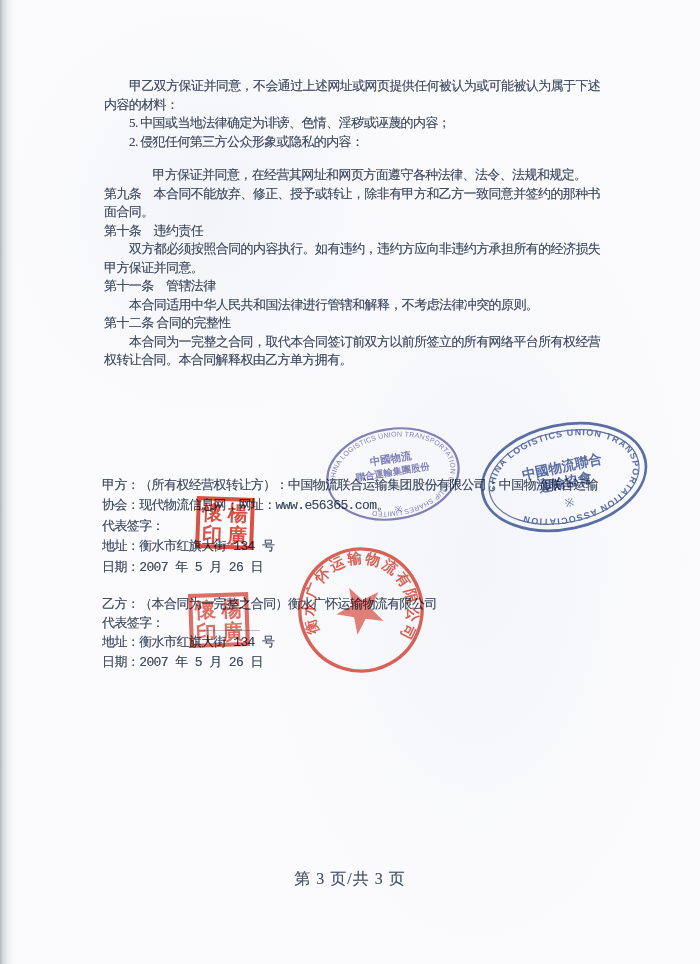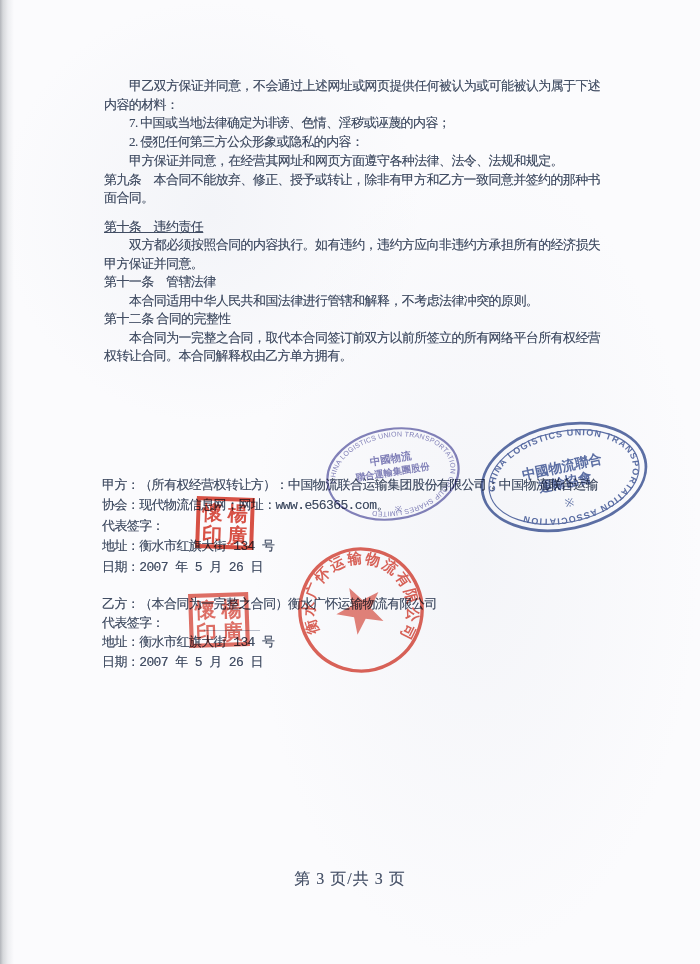--- a/index.html
+++ b/index.html
@@ -20,22 +20,22 @@
     background:linear-gradient(90deg,#b2b5ba 0,#d6d8db 3px,#edeef1 8px,rgba(255,255,255,0) 14px);
   }
   
   .bodytext{
     position:absolute;left:104px;top:77px;width:506px;
     font-size:13px;line-height:18.5px;letter-spacing:-0.6px;
     color:#414d63;text-shadow:0 0 .5px rgba(65,77,99,.55);
   }
   .ln{white-space:nowrap;}
   .ind{padding-left:25px;}
-  .gap1{margin-top:1px;}
-  .gap2{margin-top:10px;text-decoration:underline;}
+  .gap1{margin-top:15px;text-align:center;}
+  .gap2{}
   
   .party{
     position:absolute;left:102px;width:540px;
     font-size:13px;letter-spacing:-0.6px;
     color:#414d63;text-shadow:0 0 .5px rgba(65,77,99,.55);
   }
   .party .ln{white-space:nowrap;font-family:Liberation Mono, monospace;}
   .party-a{top:476px;line-height:20.4px;}
   .party-b{top:595px;line-height:19.2px;}
   .sigline{position:absolute;left:204px;top:630px;width:56px;height:1.2px;background:#8d96a8;opacity:.6;}
@@ -55,21 +55,21 @@
 </style>
 </head>
 <body>
 
 <div class="page">
   <div class="edge-left"></div>
 
   <div class="bodytext">
     <div class="ln ind">甲乙双方保证并同意，不会通过上述网址或网页提供任何被认为或可能被认为属于下述</div>
     <div class="ln">内容的材料：</div>
-    <div class="ln ind">7. 中国或当地法律确定为诽谤、色情、淫秽或诬蔑的内容；</div>
+    <div class="ln ind">5. 中国或当地法律确定为诽谤、色情、淫秽或诬蔑的内容；</div>
     <div class="ln ind">2. 侵犯任何第三方公众形象或隐私的内容：</div>
     <div class="ln ind gap1">甲方保证并同意，在经营其网址和网页方面遵守各种法律、法令、法规和规定。</div>
     <div class="ln">第九条　本合同不能放弃、修正、授予或转让，除非有甲方和乙方一致同意并签约的那种书</div>
     <div class="ln">面合同。</div>
     <div class="ln gap2">第十条　违约责任</div>
     <div class="ln ind">双方都必须按照合同的内容执行。如有违约，违约方应向非违约方承担所有的经济损失</div>
     <div class="ln">甲方保证并同意。</div>
     <div class="ln">第十一条　管辖法律</div>
     <div class="ln ind">本合同适用中华人民共和国法律进行管辖和解释，不考虑法律冲突的原则。</div>
     <div class="ln">第十二条 合同的完整性</div>

